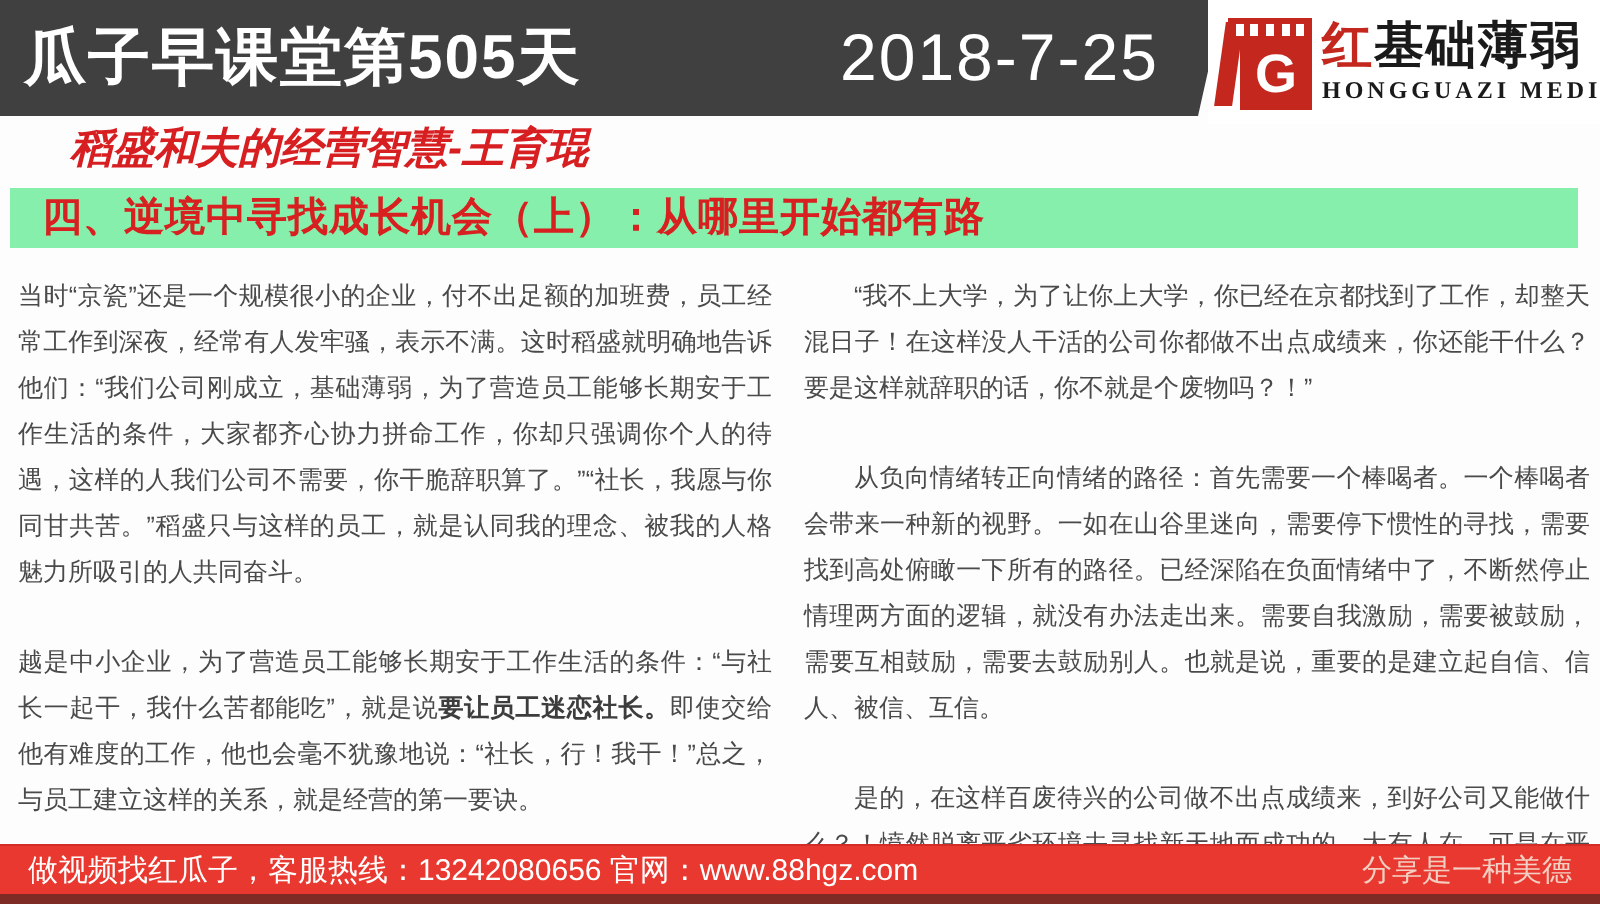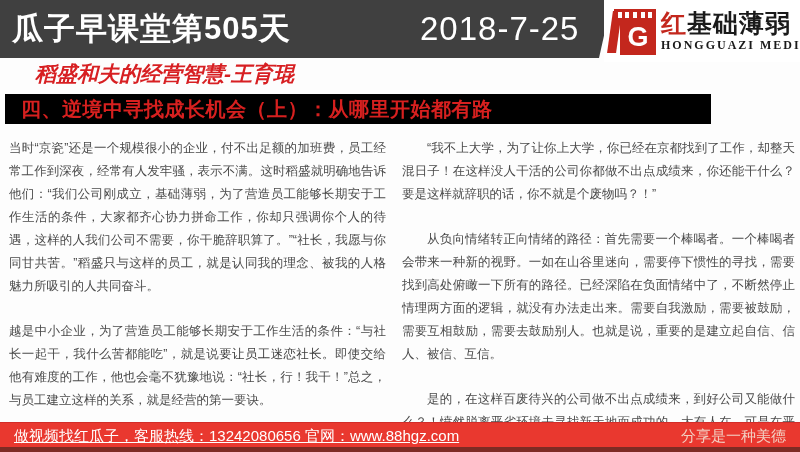--- a/index.html
+++ b/index.html
@@ -124,22 +124,22 @@
     font-weight: bold;
     font-style: italic;
     color: #d71f22;
     white-space: nowrap;
   }
 
   
   .section-bar {
     position: absolute;
     left: 5px; top: 94px;
-    width: 706px; height: 30px;
-    background: #000000;
+    width: 784px; height: 30px;
+    background: #86efac;
     padding-left: 32px;
   }
   .section-bar .section-title {
     position: absolute;
     left: 16px; top: 0;
     line-height: 30px;
     font-size: 20px;
     font-weight: bold;
     color: #d7201f;
     letter-spacing: 0.5px;
@@ -156,38 +156,37 @@
   .col {
     font-size: 12.5px;
     line-height: 23px;
     color: #4a4a4a;
     text-align: justify;
   }
   .col-left  { width: 377px; margin-right: 16px; }
   .col-right { width: 393px; }
   .col p { margin-bottom: 22px; }
   .col-right p { text-indent: 2em; }
-  .col .bold { font-weight: normal; color: #3d3d3d; }
+  .col .bold { font-weight: bold; color: #3d3d3d; }
 
   
   .footer-banner {
     position: absolute;
     left: 0; top: 422px;
     width: 800px; height: 25px;
     background: #e9382f;
     border-top: 1px solid #d32c28;
   }
   .footer-banner .footer-left {
     position: absolute;
     left: 14px; top: 0;
     line-height: 25px;
     font-size: 15px;
     color: #ffffff;
     white-space: nowrap;
-    text-decoration: underline;
   }
   .footer-banner .footer-right {
     position: absolute;
     right: 14px; top: 0;
     line-height: 25px;
     font-size: 15px;
     color: #f2cfc2;
     white-space: nowrap;
   }
   .footer-dark-strip {

